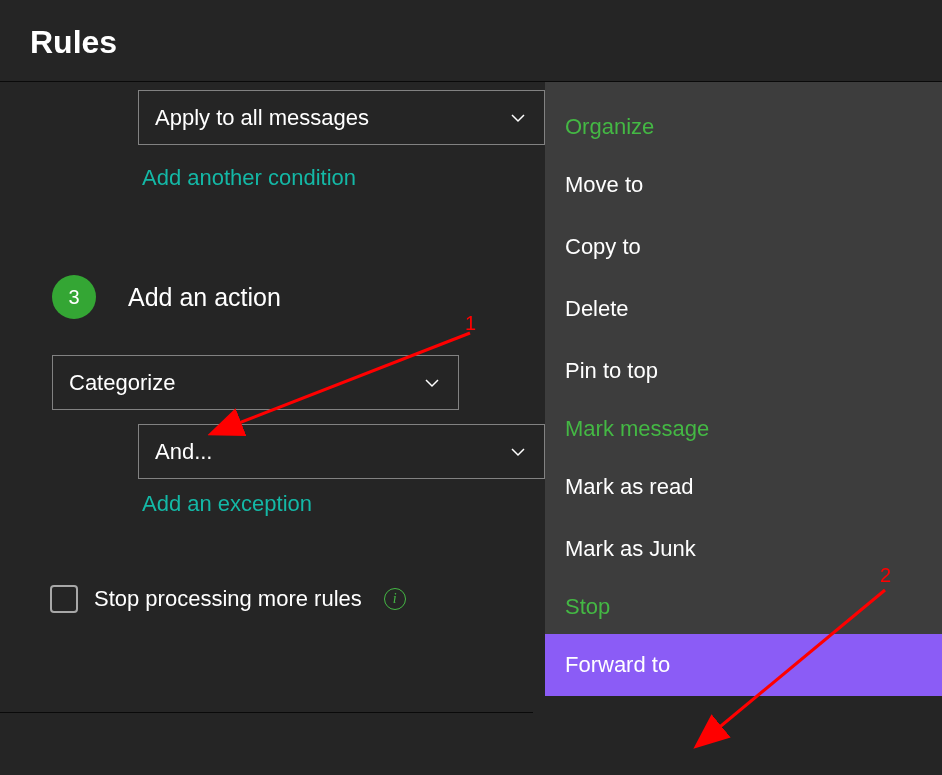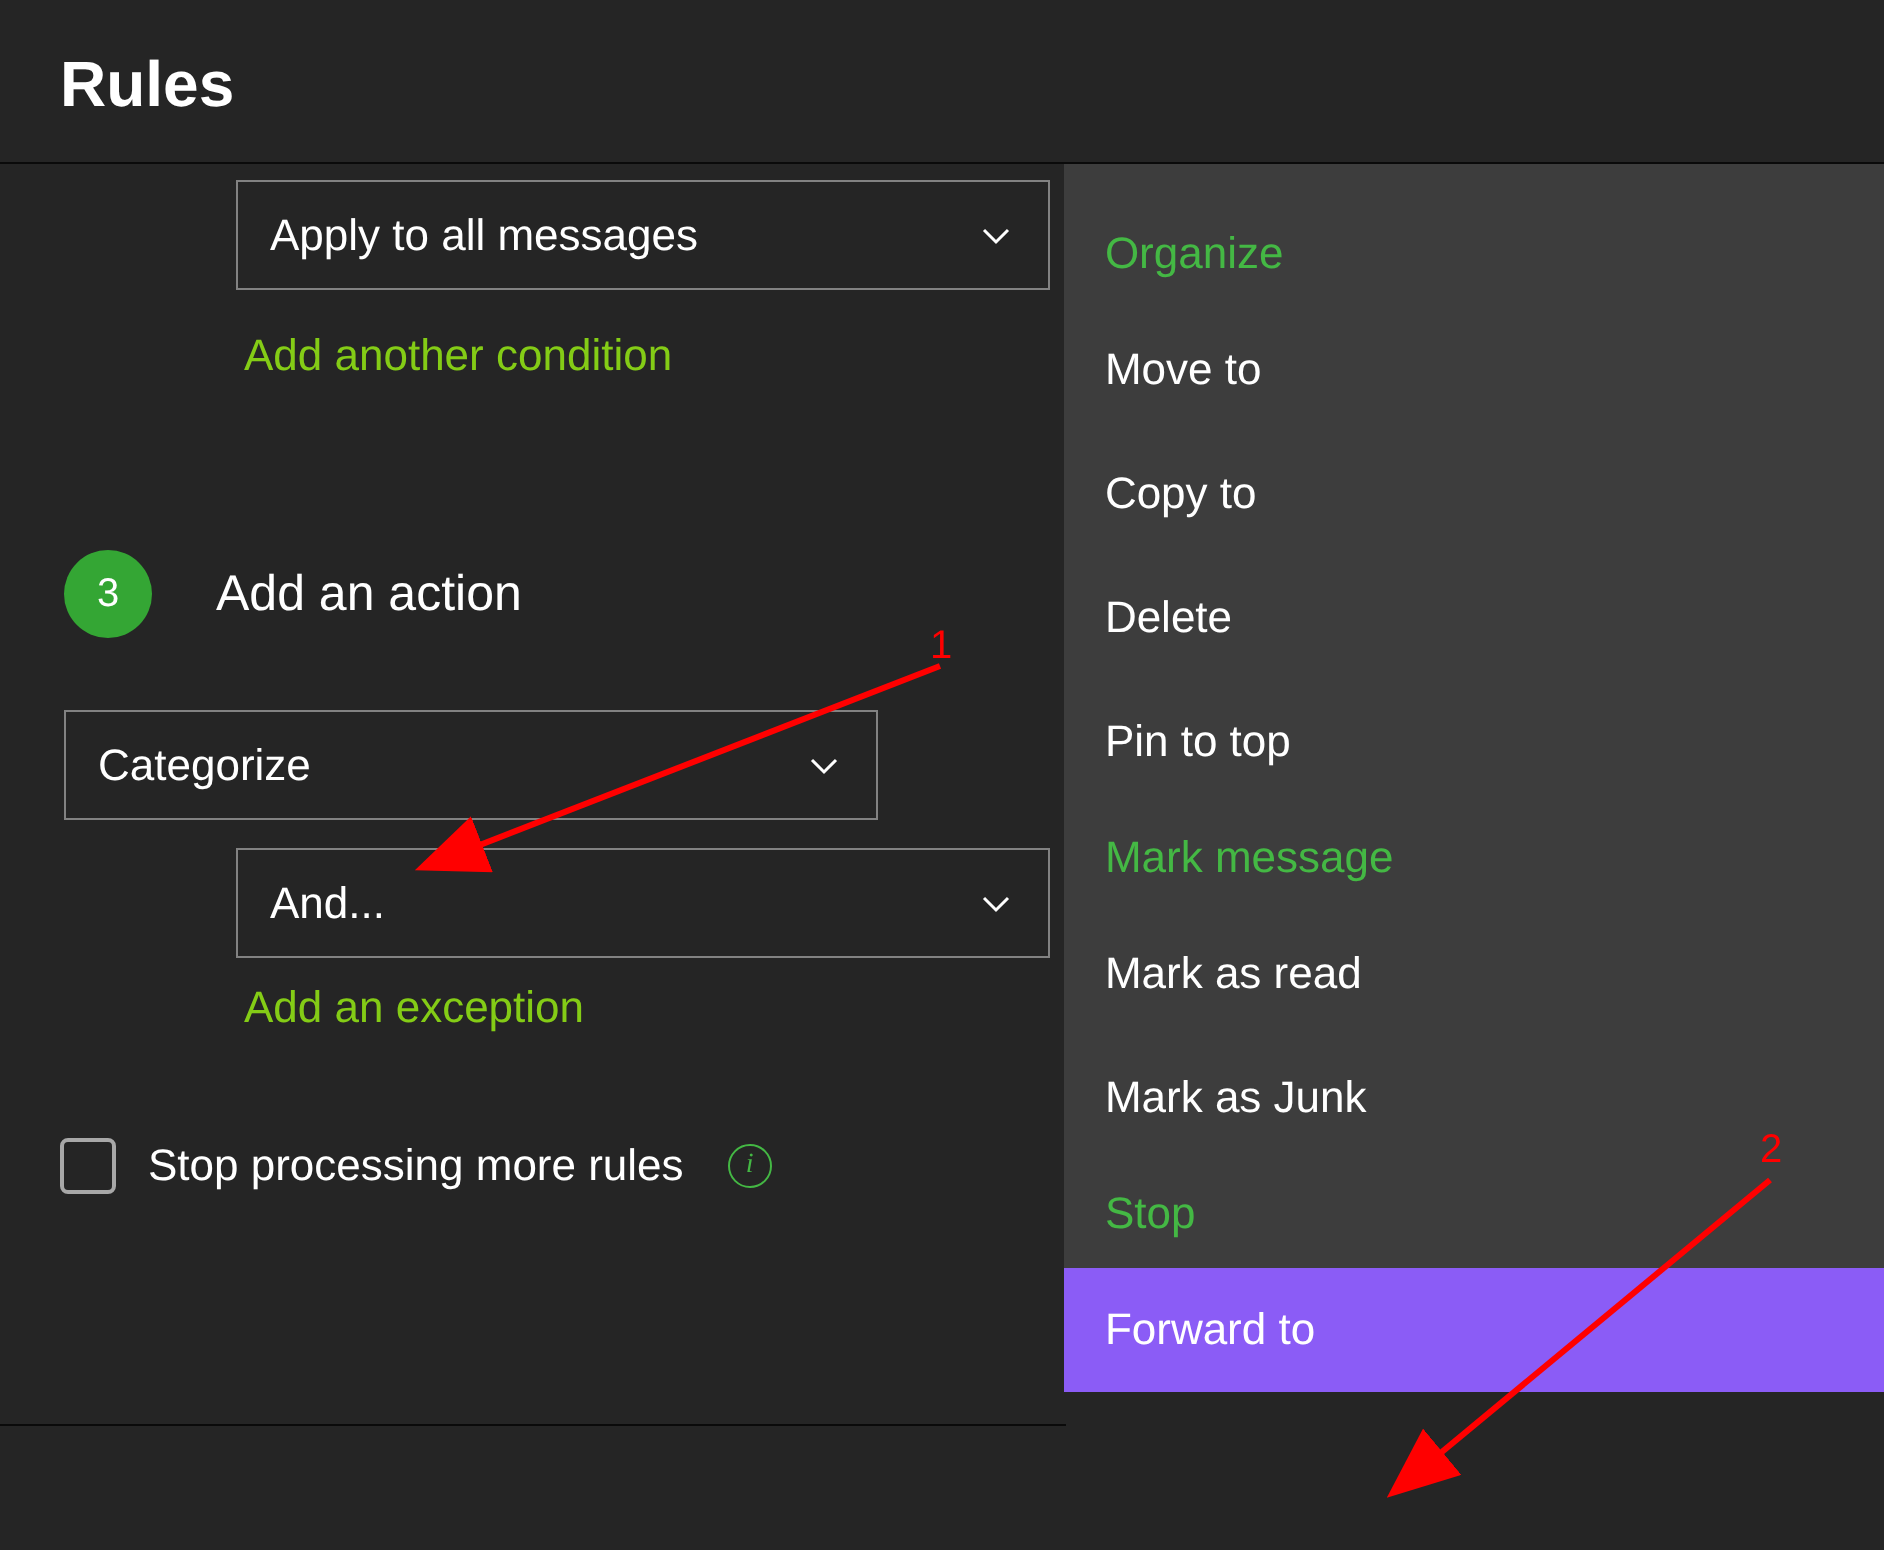--- a/index.html
+++ b/index.html
@@ -15,20 +15,21 @@
     .page-title {
       font-size: 32px;
       font-weight: 600;
       padding: 24px 30px 20px 30px;
     }
     .divider {
       border-top: 1px solid #0a0a0a;
     }
     .content {
       display: flex;
+      padding-left: 20px;
     }
     .left-panel {
       width: 533px;
       padding-top: 8px;
       position: relative;
     }
     .dropdown {
       width: 407px;
       height: 55px;
       border: 1px solid #828282;
@@ -40,21 +41,21 @@
       justify-content: space-between;
       padding: 0 16px 0 16px;
       margin-left: 118px;
       cursor: pointer;
     }
     .dropdown-chevron {
       width: 20px;
       height: 20px;
     }
     .link-green {
-      color: #84cc16;
+      color: #14b8a6;
       font-size: 22px;
       margin-left: 122px;
       margin-top: 20px;
       display: inline-block;
       cursor: pointer;
     }
     .step-row {
       display: flex;
       align-items: center;
       margin-top: 84px;
@@ -83,21 +84,21 @@
     .action-dropdown-2 {
       margin-top: 14px;
       gap: 32px;
     }
     .exception-link {
       margin-top: 12px;
     }
     .checkbox-row {
       display: flex;
       align-items: center;
-      margin-top: 52px;
+      margin-top: 68px;
       margin-left: 30px;
     }
     .checkbox {
       width: 28px;
       height: 28px;
       border: 2px solid #a8a8a8;
       border-radius: 4px;
       margin-right: 16px;
       cursor: pointer;
     }

